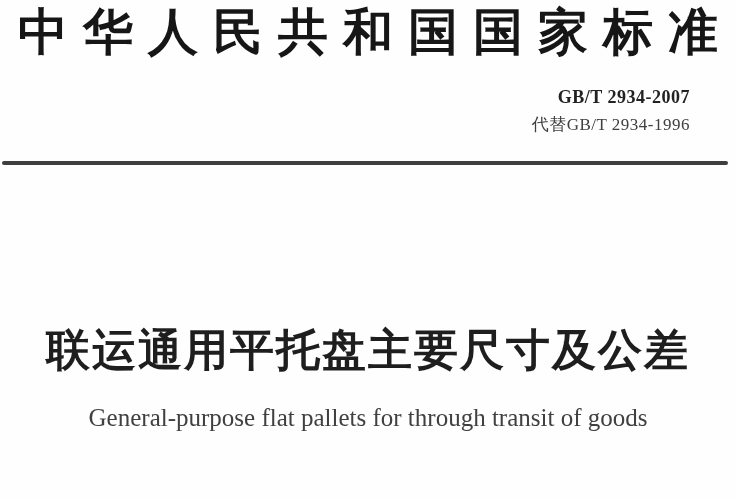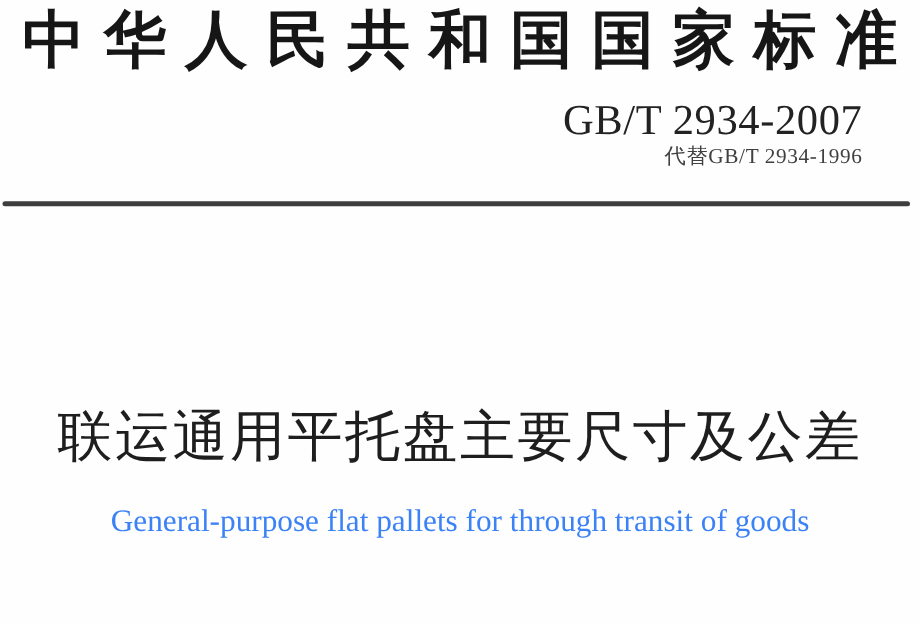--- a/index.html
+++ b/index.html
@@ -39,22 +39,22 @@
     }
     
     .std-block {
       position: absolute;
       top: 82px;
       right: 46px;
       text-align: right;
     }
     .std-code {
       font-family: "Liberation Serif", "DejaVu Serif", serif;
-      font-weight: normal;
-      font-size: 34px;
+      font-weight: bold;
+      font-size: 18px;
       line-height: 30px;
       color: #222222;
       letter-spacing: 0.5px;
     }
     .std-replaces {
       font-family: "Liberation Serif", "DejaVu Serif", serif;
       font-size: 17px;
       line-height: 22px;
       margin-top: 2px;
       color: #404040;
@@ -72,38 +72,38 @@
     }
     
     .zh-title {
       position: absolute;
       top: 325px;
       left: 0;
       right: 0;
       margin: 0;
       text-align: center;
       font-family: "Liberation Sans", "DejaVu Sans", sans-serif;
-      font-weight: normal;
+      font-weight: bold;
       font-size: 44px;
       line-height: 50px;
       letter-spacing: 2px;
       white-space: nowrap;
       color: #1e1e1e;
     }
     
     .en-title {
       position: absolute;
       top: 401px;
       left: 0;
       right: 0;
       text-align: center;
       font-family: "Liberation Serif", "DejaVu Serif", serif;
       font-size: 25px;
       line-height: 33px;
-      color: #3b82f6;
+      color: #404040;
     }
   </style>
 </head>
 <body>
 
 <div class="page">
 
   <h1 class="nat-title">中华人民共和国国家标准</h1>
 
   <div class="std-block">

